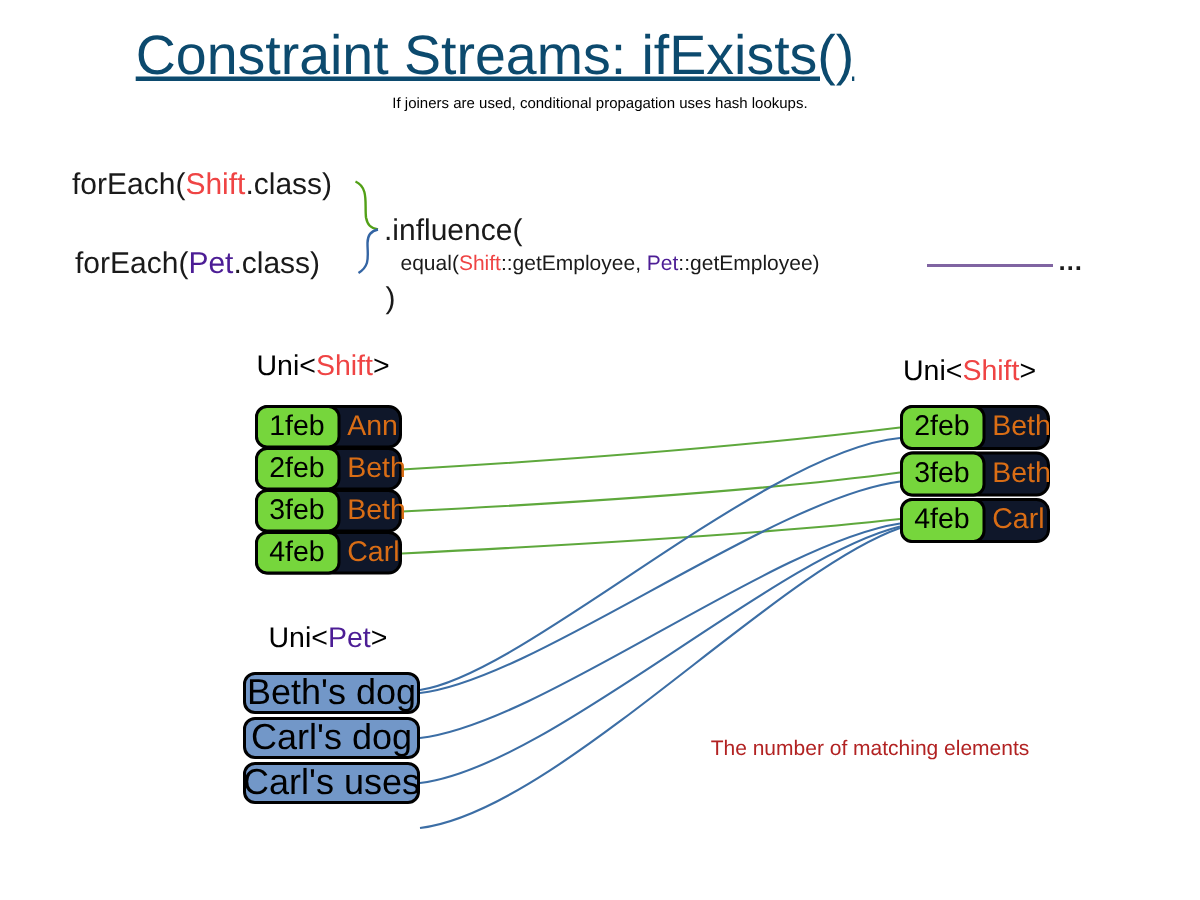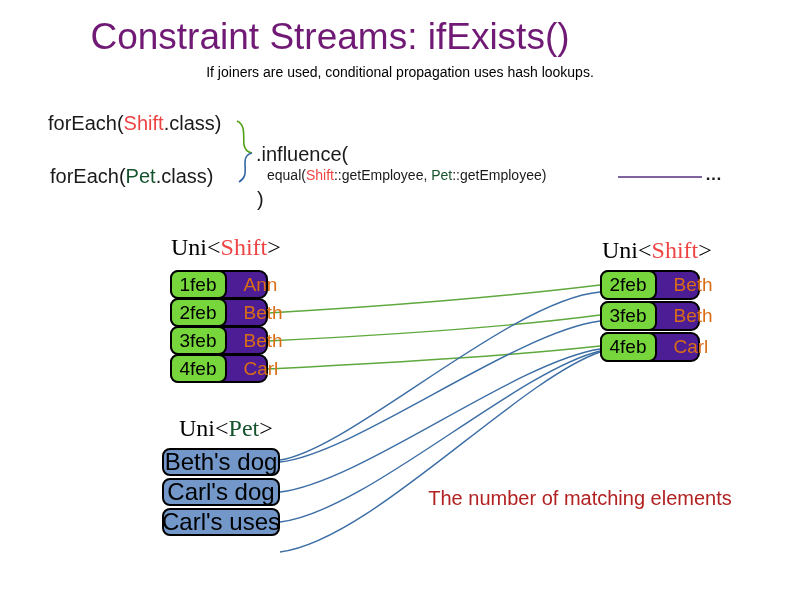--- a/index.html
+++ b/index.html
@@ -5,75 +5,75 @@
   html,body { margin:0; padding:0; }
   body { font-family:"Liberation Sans", sans-serif; background:#ffffff; }
   #stage {
     position:relative; width:800px; height:600px; background:#ffffff;
     overflow:hidden;
   }
   #connectors { position:absolute; left:0; top:0; width:800px; height:600px; pointer-events:none; }
 
   .title {
     position:absolute; left:0; top:16px; width:660px; text-align:center;
-    font-size:37px; color:#701a75; letter-spacing:0;
+    font-size:37px; color:#0c4a6e; letter-spacing:0;text-decoration:underline;
   }
   .subtitle {
     position:absolute; left:0; top:64px; width:800px; text-align:center;
-    font-size:14px; color:#000;
+    font-size:10px; color:#000;
   }
 
   .code { position:absolute; font-size:20px; color:#1a1a1a; white-space:nowrap; }
   .code-shift-type { color:#ef4444; }
-  .code-pet-type { color:#14532d; }
+  .code-pet-type { color:#4c1d95; }
   .line-shift { left:48px; top:112px; }
   .line-pet   { left:50px; top:165px; }
   .ifexists   { left:256px; top:143px; }
   .equal-line { left:267px; top:167px; font-size:14px; }
   .close-paren{ left:257px; top:188px; }
   .ellipsis   { left:705px; top:165px; font-size:17px; font-weight:bold; letter-spacing:1px; }
 
-  .tbl-label { position:absolute; font-size:24px; color:#000; white-space:nowrap;font-family:Liberation Serif, serif; }
+  .tbl-label { position:absolute; font-size:19px; color:#000; white-space:nowrap; }
   .lbl-left-shift  { left:171px; top:234px; }
   .lbl-right-shift { left:602px; top:237px; }
   .lbl-pet         { left:179px; top:415px; }
 
   .shift-rows { position:absolute; }
   .rows-left-shift  { left:170px; top:270px; width:98px; }
   .rows-right-shift { left:600px; top:270px; width:100px; }
 
   .shift-row {
     position:relative; box-sizing:border-box; height:29px;
-    background:#4c1d95; border:2.5px solid #000; border-radius:9px;
+    background:#0f172a; border:2.5px solid #000; border-radius:9px;
     display:flex; align-items:center; white-space:nowrap;
   }
   .rows-left-shift  .shift-row { margin-top:-1px; }
   .rows-left-shift  .shift-row:first-child { margin-top:0; }
   .rows-right-shift .shift-row { margin-bottom:1px; height:30px; }
 
   .date-pill {
     box-sizing:border-box; height:29px; width:57px; margin:-2.5px 0 -2.5px -2.5px;
     background:#76d63c; border:2.5px solid #000; border-radius:8px;
     display:flex; align-items:center; justify-content:center;
     font-size:19px; color:#000; flex:none;
   }
   .rows-right-shift .date-pill { height:30px; }
-  .shift-name { font-size:19px; color:#d96d15; padding-left:5px;margin-left:12px; }
+  .shift-name { font-size:19px; color:#d96d15; padding-left:5px; }
 
   .pet-rows { position:absolute; left:162px; top:448px; width:118px; }
   .pet-row {
     box-sizing:border-box; height:28px; margin-bottom:2px;
     background:#7297c8; border:2px solid #000; border-radius:8px;
     display:flex; align-items:center; justify-content:center;
     font-size:24px; color:#000; white-space:nowrap;
   }
 
   .note {
     position:absolute; left:370px; top:484px; width:420px; text-align:center;
-    font-size:20px; line-height:28px; color:#b22222; white-space:nowrap;
+    font-size:14px; line-height:28px; color:#b22222; white-space:nowrap;
   }
 </style>
 </head>
 <body>
 
 <div id="stage">
 
   <svg id="connectors" viewBox="0 0 800 600" fill="none">
 
     <path d="M 237 121 C 246 125, 243 136, 244 145 C 245 150, 247 152, 252 153" stroke-width="1.6" stroke="#52a017"></path>

